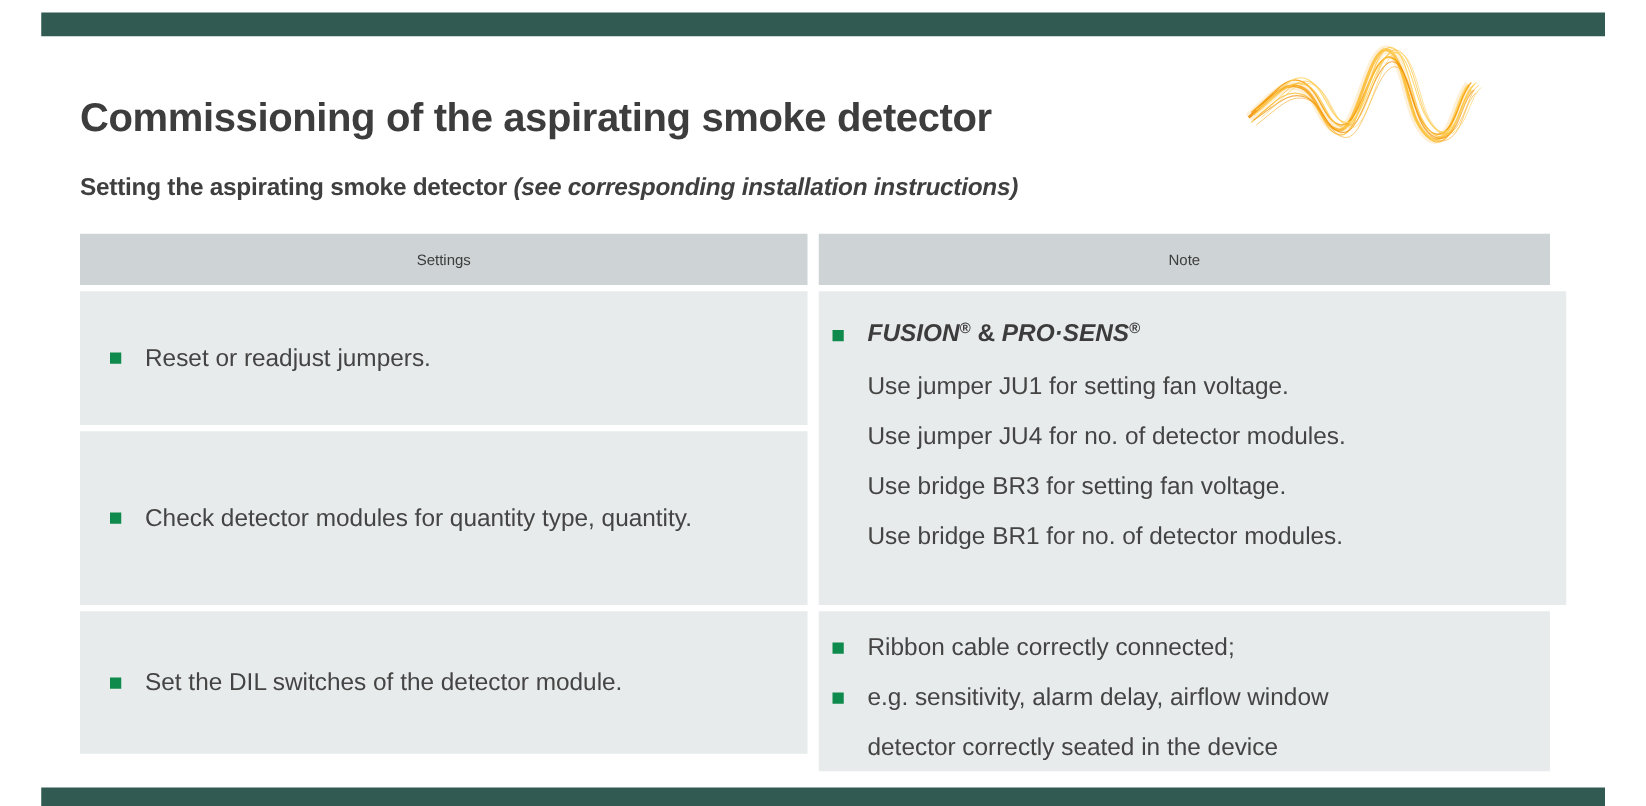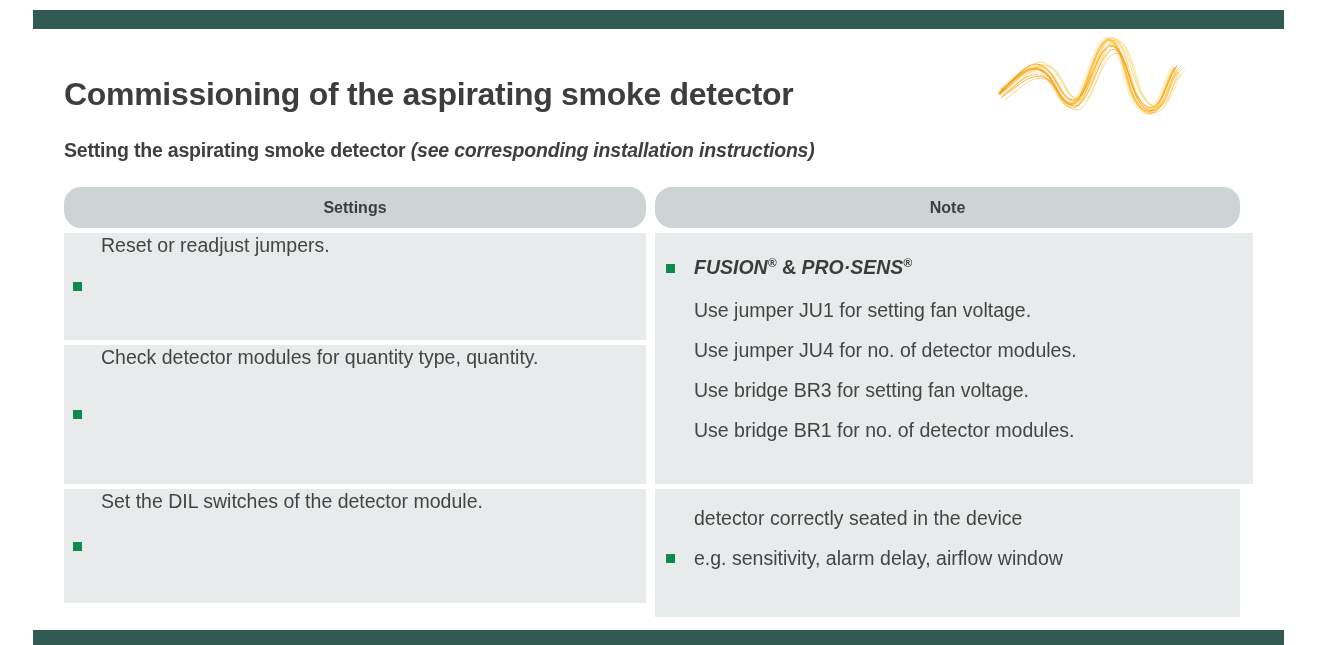--- a/index.html
+++ b/index.html
@@ -25,33 +25,33 @@
     white-space:nowrap;
   }
   .subtitle .it{font-style:italic;}
 
   .wave-wrap{position:absolute;left:997px;top:28px;width:320px;height:98px;}
 
   
   .cell{position:absolute;background:#e8ebeb;color:#444444;font-size:19.5px;}
   .th{
     position:absolute;background:#ced3d6;color:#3d3d3d;
-    font-size:16px;font-weight:bold;
-    display:flex;align-items:center;justify-content:center;border-radius:17px;
+    font-size:12px;font-weight:normal;
+    display:flex;align-items:center;justify-content:center;
   }
   .th-settings{left:64px;top:187px;width:582px;height:41px;}
   .th-note{left:655px;top:187px;width:585px;height:41px;}
 
   .c-s1{left:64px;top:233px;width:582px;height:107px;}
   .c-s2{left:64px;top:345px;width:582px;height:139px;}
   .c-s3{left:64px;top:489px;width:582px;height:114px;}
   .c-n12{left:655px;top:233px;width:598px;height:251px;padding:14px 10px 0 11px;}
   .c-n3{left:655px;top:489px;width:585px;height:128px;padding:9px 10px 0 11px;}
 
-  .vcenter{display:flex;padding-left:9px;}
+  .vcenter{display:flex;align-items:center;padding-left:24px;}
 
   .bline{position:relative;padding-left:28px;line-height:24px;}
   .nline{position:relative;padding-left:28px;line-height:40px;white-space:nowrap;}
   .sq{
     position:absolute;left:0;top:50%;margin-top:-4.5px;
     width:9px;height:9px;background:#0e8a4d;display:inline-block;
   }
   .brandline .bi{font-weight:bold;font-style:italic;color:#3c3c3c;}
   .brandline .bu{font-weight:bold;color:#3c3c3c;}
   .brandline .rsup{
@@ -153,19 +153,23 @@
   <div class="nline">
     <span>Use bridge BR3 for setting fan voltage.</span>
   </div>
   <div class="nline">
     <span>Use bridge BR1 for no. of detector modules.</span>
   </div>
 </div>
 
 <div class="cell c-n3">
   <div class="nline">
-    <span>detector correctly seated in the device</span>
+    <span class="sq"></span>
+    <span>Ribbon cable correctly connected;</span>
   </div>
   <div class="nline">
     <span class="sq"></span>
     <span>e.g. sensitivity, alarm delay, airflow window</span>
   </div>
+  <div class="nline">
+    <span>detector correctly seated in the device</span>
+  </div>
 </div>
 
 </body></html>

